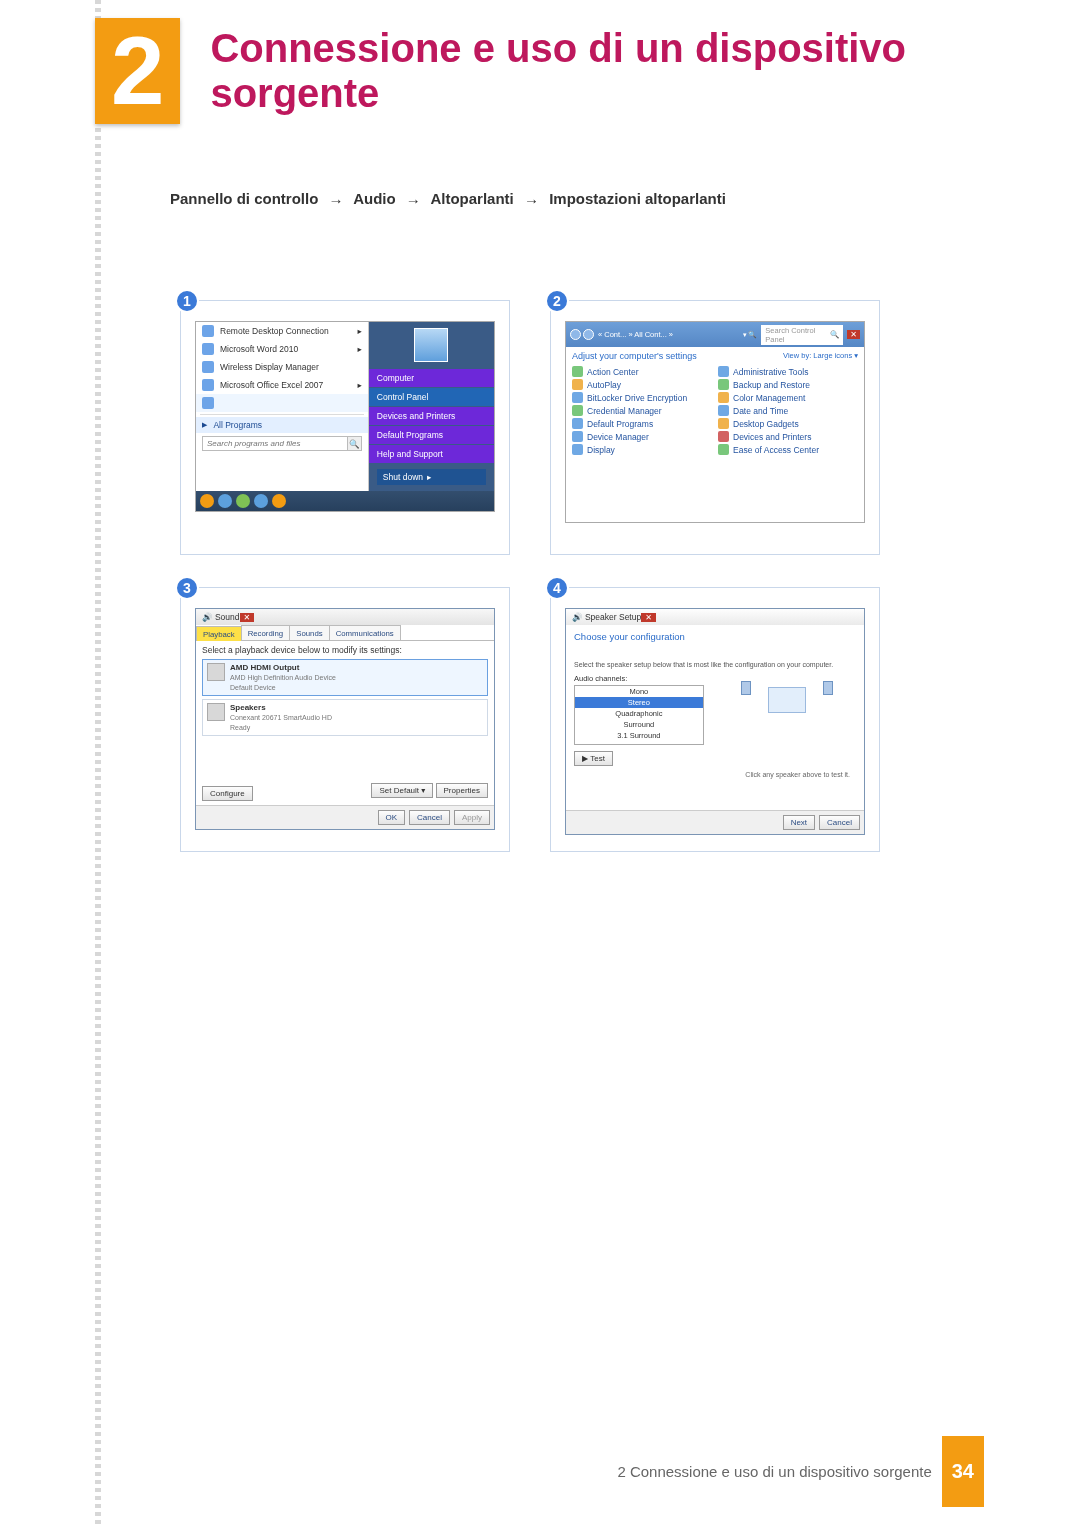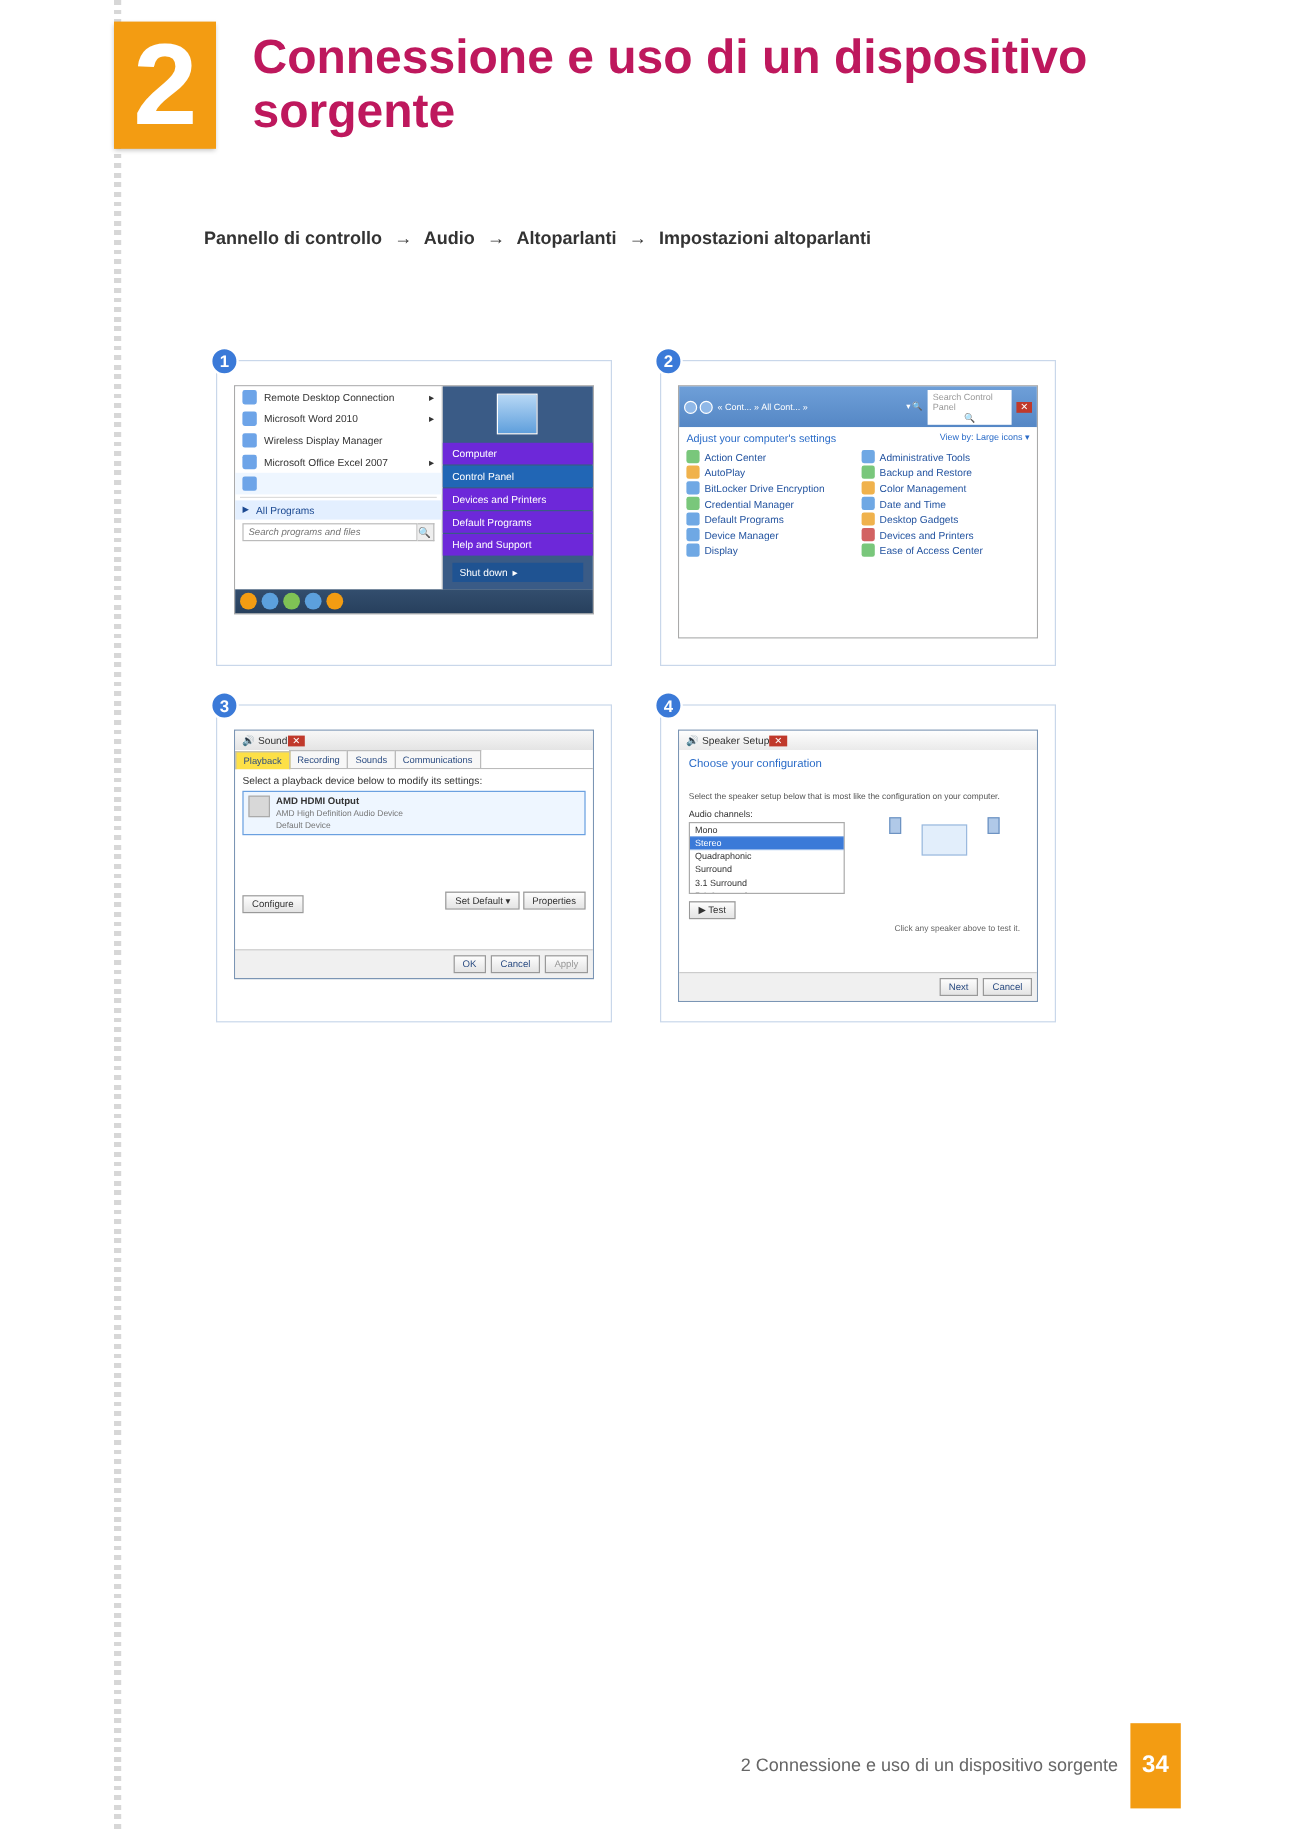--- a/index.html
+++ b/index.html
@@ -87,21 +87,21 @@
   .taskbar { height:20px; background:linear-gradient(#334e6e,#27405d); display:flex; align-items:center; padding:0 4px; gap:4px;}
   .tb-ico { width:14px; height:14px; border-radius:50%; background:#f39c12; }
   .tb-ico.b { background:#5ca0dd; }
   .tb-ico.g { background:#7fc255; }
 
   
   .cp-bar { background:linear-gradient(#6e9fd8,#5587c5); color:#fff; padding:2.5px 4px; display:flex; align-items:center; gap:4px;}
   .cp-bar .nav { display:flex; gap:2px; }
   .cp-bar .nav span { width:11px;height:11px;border-radius:50%;background:#8fb8e8;border:1px solid #fff; display:inline-block;}
   .cp-bar .crumb { flex:1; font-size:7.5px; }
-  .cp-bar .search { background:#fff;color:#999;padding:1px 4px;font-size:7.5px;width:70px;display:flex;align-items:center;justify-content:space-between;flex-direction:column; }
+  .cp-bar .search { background:#fff;color:#999;padding:1px 4px;font-size:7.5px;width:82px;display:flex;align-items:center;justify-content:space-between; }
   .cp-bar .close { background:#c0392b;color:#fff;padding:0 3px;font-size:8px;}
   .cp-body { background:#fff; padding:4px 6px; min-height:175px;}
   .cp-head { color:#2b6cc8; font-size:9px; display:flex; justify-content:space-between; margin-bottom:5px;}
   .cp-head .vb { color:#2b6cc8; font-size:7.5px;}
   .cp-grid { display:grid; grid-template-columns:1fr 1fr; gap:2px 6px; }
   .cp-item { display:flex; align-items:center; gap:4px; color:#2454a0;}
   .cp-item .ci { width:11px;height:11px;background:#6fa8e4;border-radius:2px; }
   .cp-item .ci.g{background:#79c77b;} .cp-item .ci.o{background:#f0b24c;} .cp-item .ci.r{background:#d26262;}
 
   
@@ -122,21 +122,21 @@
   .dlg-foot { display:flex; gap:4px; justify-content:flex-end; padding:4px; border-top:1px solid #ccc; background:#f0f0f0;}
 
   
   .ss-body { background:#fff; padding:6px 8px; min-height:185px; color:#333;}
   .ss-title { color:#2b6cc8; font-size:9.5px; margin-bottom:19px;}
   .ss-desc { font-size:7px; color:#555; margin-bottom:6px;}
   .ss-flex { display:flex; gap:14px; }
   .ss-list { width:46%; }
   .ss-list label { font-size:7.5px; color:#333; display:block; margin-bottom:2px;}
   .ss-list .lb { border:1px solid #aaa; height:60px; overflow:auto; font-size:7.5px;}
-  .ss-list .lb div { padding:1px 4px;}
+  .ss-list .lb div { padding:1px 4px;text-align:center;}
   .ss-list .lb .sel { background:#3b7ad8;color:#fff;}
   .ss-vis { flex:1;  display:flex; align-items:center; justify-content:center; }
   .ss-vis .spk-layout { width:120px;height:84px; position:relative;}
   .spk { width:10px;height:14px;background:#b0c9e8;border:1px solid #6d93c2;position:absolute;}
   .monitor { width:38px;height:26px;background:#e2eefb;border:1px solid #9bb9de;position:absolute;left:41px;top:10px;}
   .ss-foot { display:flex; justify-content:space-between; align-items:flex-end; margin-top:8px;}
   .ss-hint { font-size:7px; color:#666; text-align:right; flex:1; margin-right:6px;}
   .page-footer {
     position:absolute; left:0; right:0; bottom:20px;
     text-align:right; padding-right:96px;
@@ -331,20 +331,24 @@
         <div class="tab">Recording</div>
         <div class="tab">Sounds</div>
         <div class="tab">Communications</div>
       </div>
       <div class="dlg-body">
         <div style="margin-bottom:4px;">Select a playback device below to modify its settings:</div>
         <div class="device sel">
           <div class="dicon"></div>
           <div class="dt"><strong>AMD HDMI Output</strong><span>AMD High Definition Audio Device</span><br><span>Default Device</span></div>
         </div>
+        <div class="device">
+          <div class="dicon"></div>
+          <div class="dt"><strong>Speakers</strong><span>Conexant 20671 SmartAudio HD</span><br><span>Ready</span></div>
+        </div>
         <div class="dlg-row">
           <span class="btn">Configure</span>
           <span>
             <span class="btn">Set Default ▾</span>
             <span class="btn">Properties</span>
           </span>
         </div>
       </div>
       <div class="dlg-foot">
         <span class="btn">OK</span>

